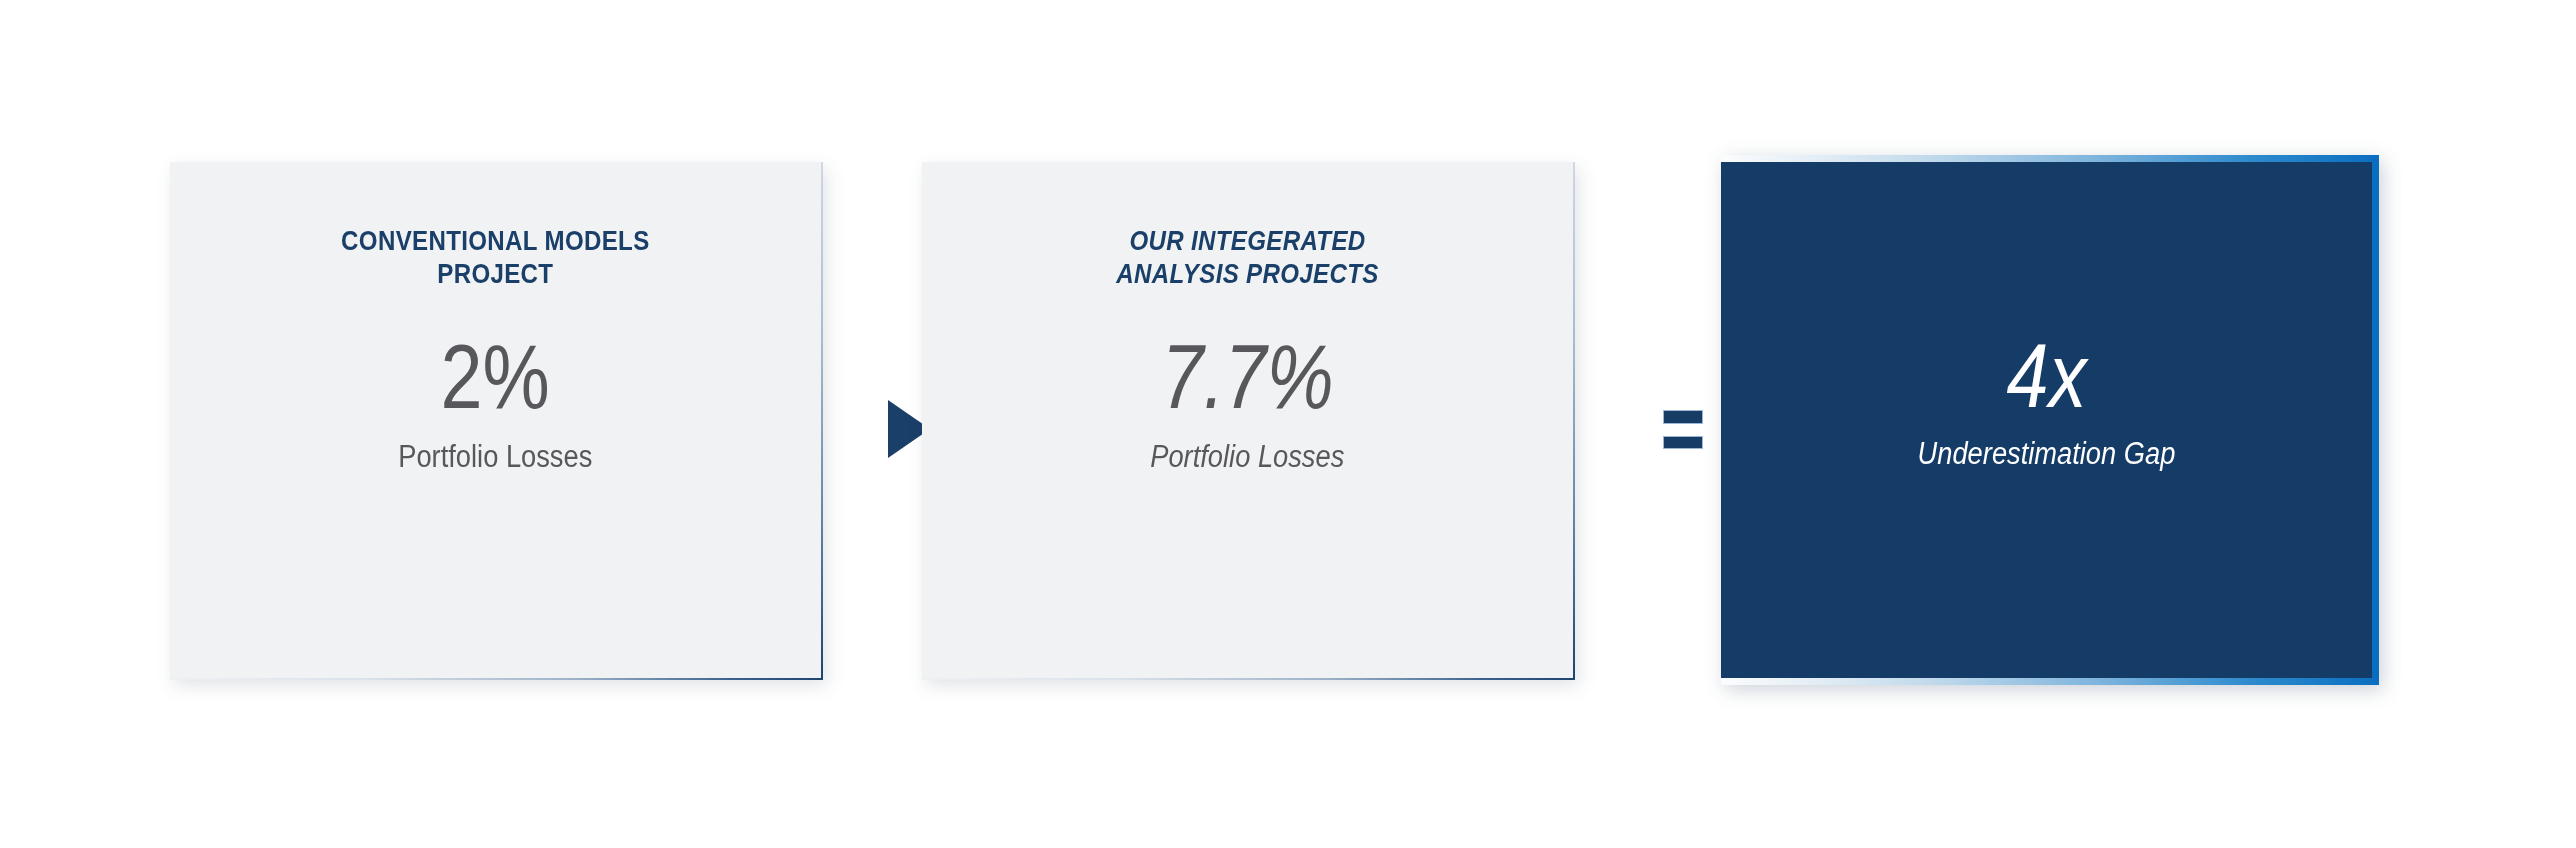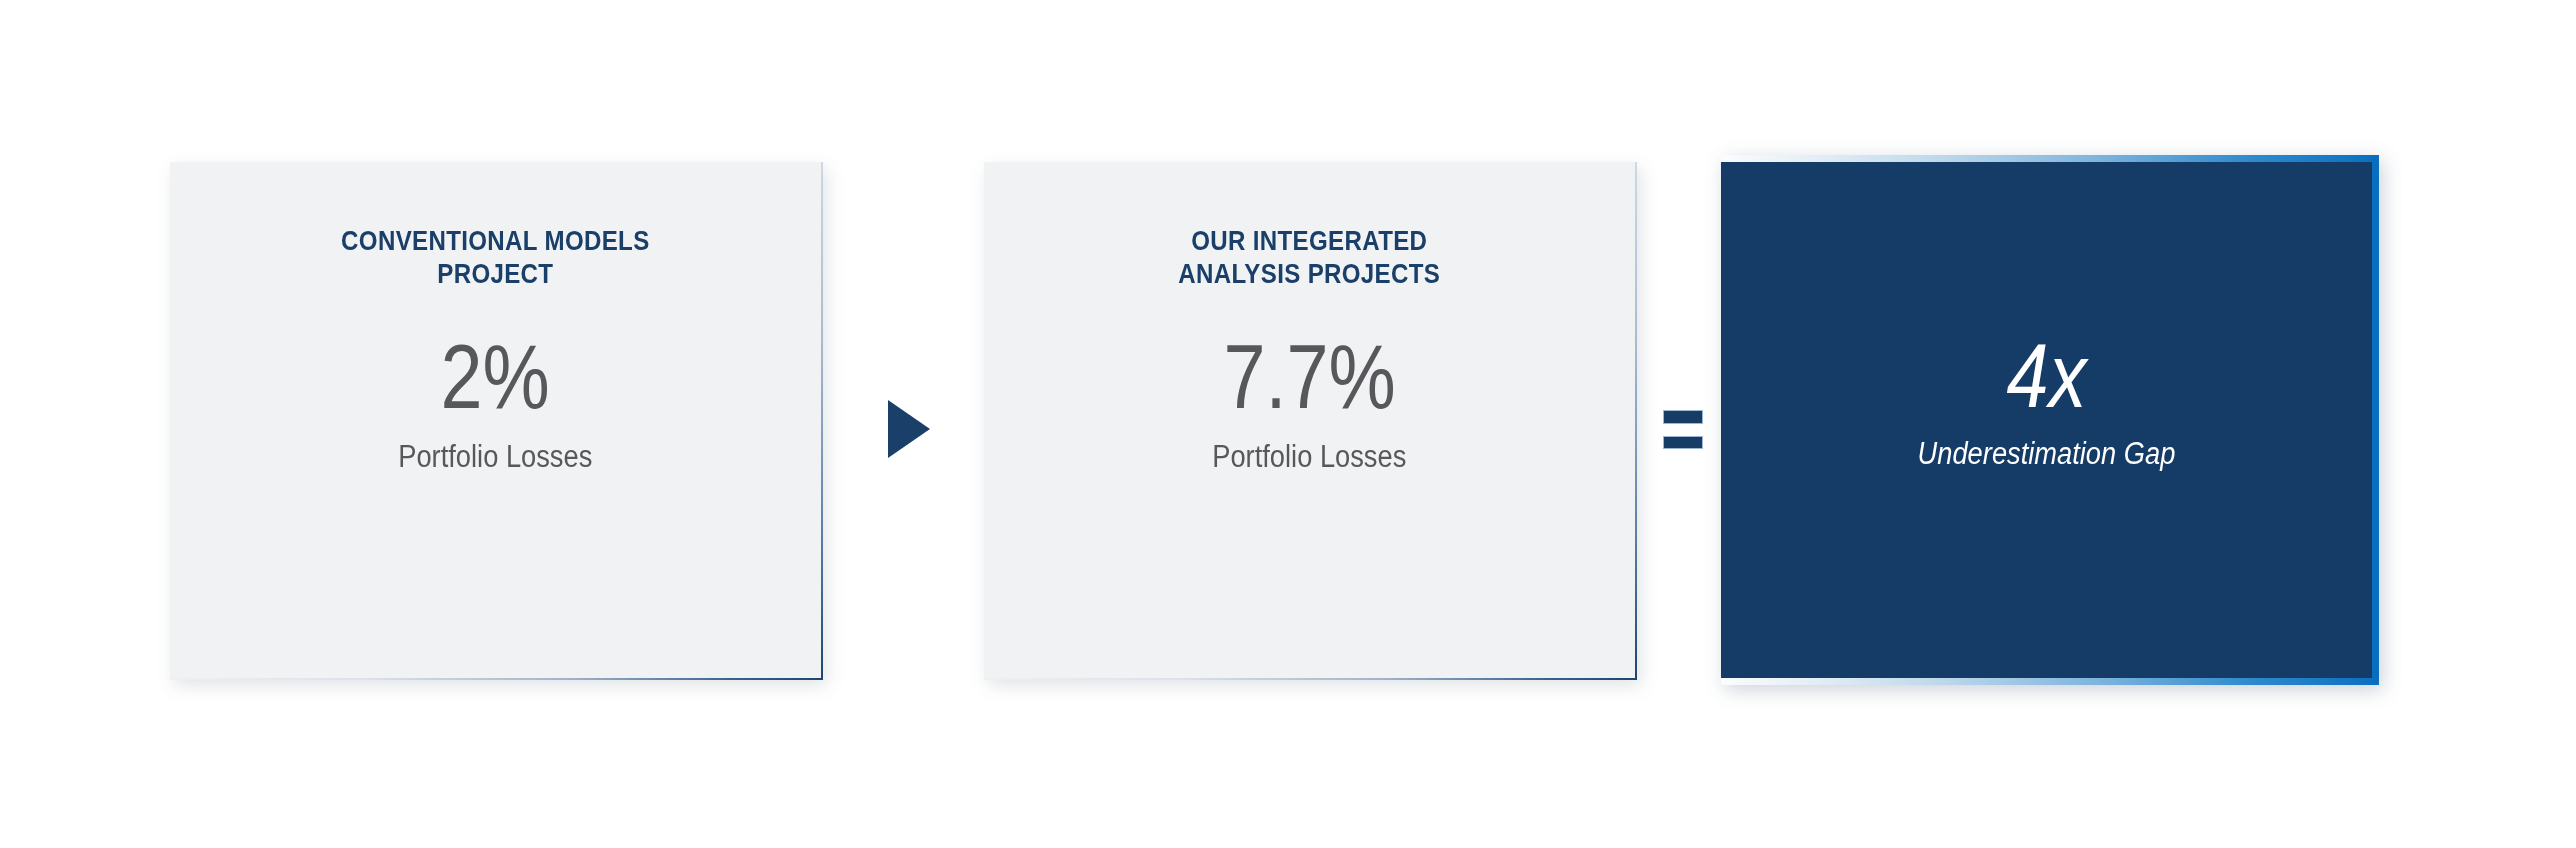--- a/index.html
+++ b/index.html
@@ -228,21 +228,21 @@
 PROJECT</div>
       <div class="card-stat">2%</div>
       <div class="card-caption">Portfolio Losses</div>
     </div>
   </div>
 
   <div class="connector conn-arrow">
     <div class="arrow-tri"></div>
   </div>
 
-  <div class="card card-light" style="left:984px;">
+  <div class="card card-light" style="left:922px;font-style:italic;">
     <div class="card-light-inner">
       <div class="card-heading">OUR INTEGERATED
 ANALYSIS PROJECTS</div>
       <div class="card-stat">7.7%</div>
       <div class="card-caption">Portfolio Losses</div>
     </div>
   </div>
 
   <div class="connector conn-equals">
     <div class="eq-bar"></div>

